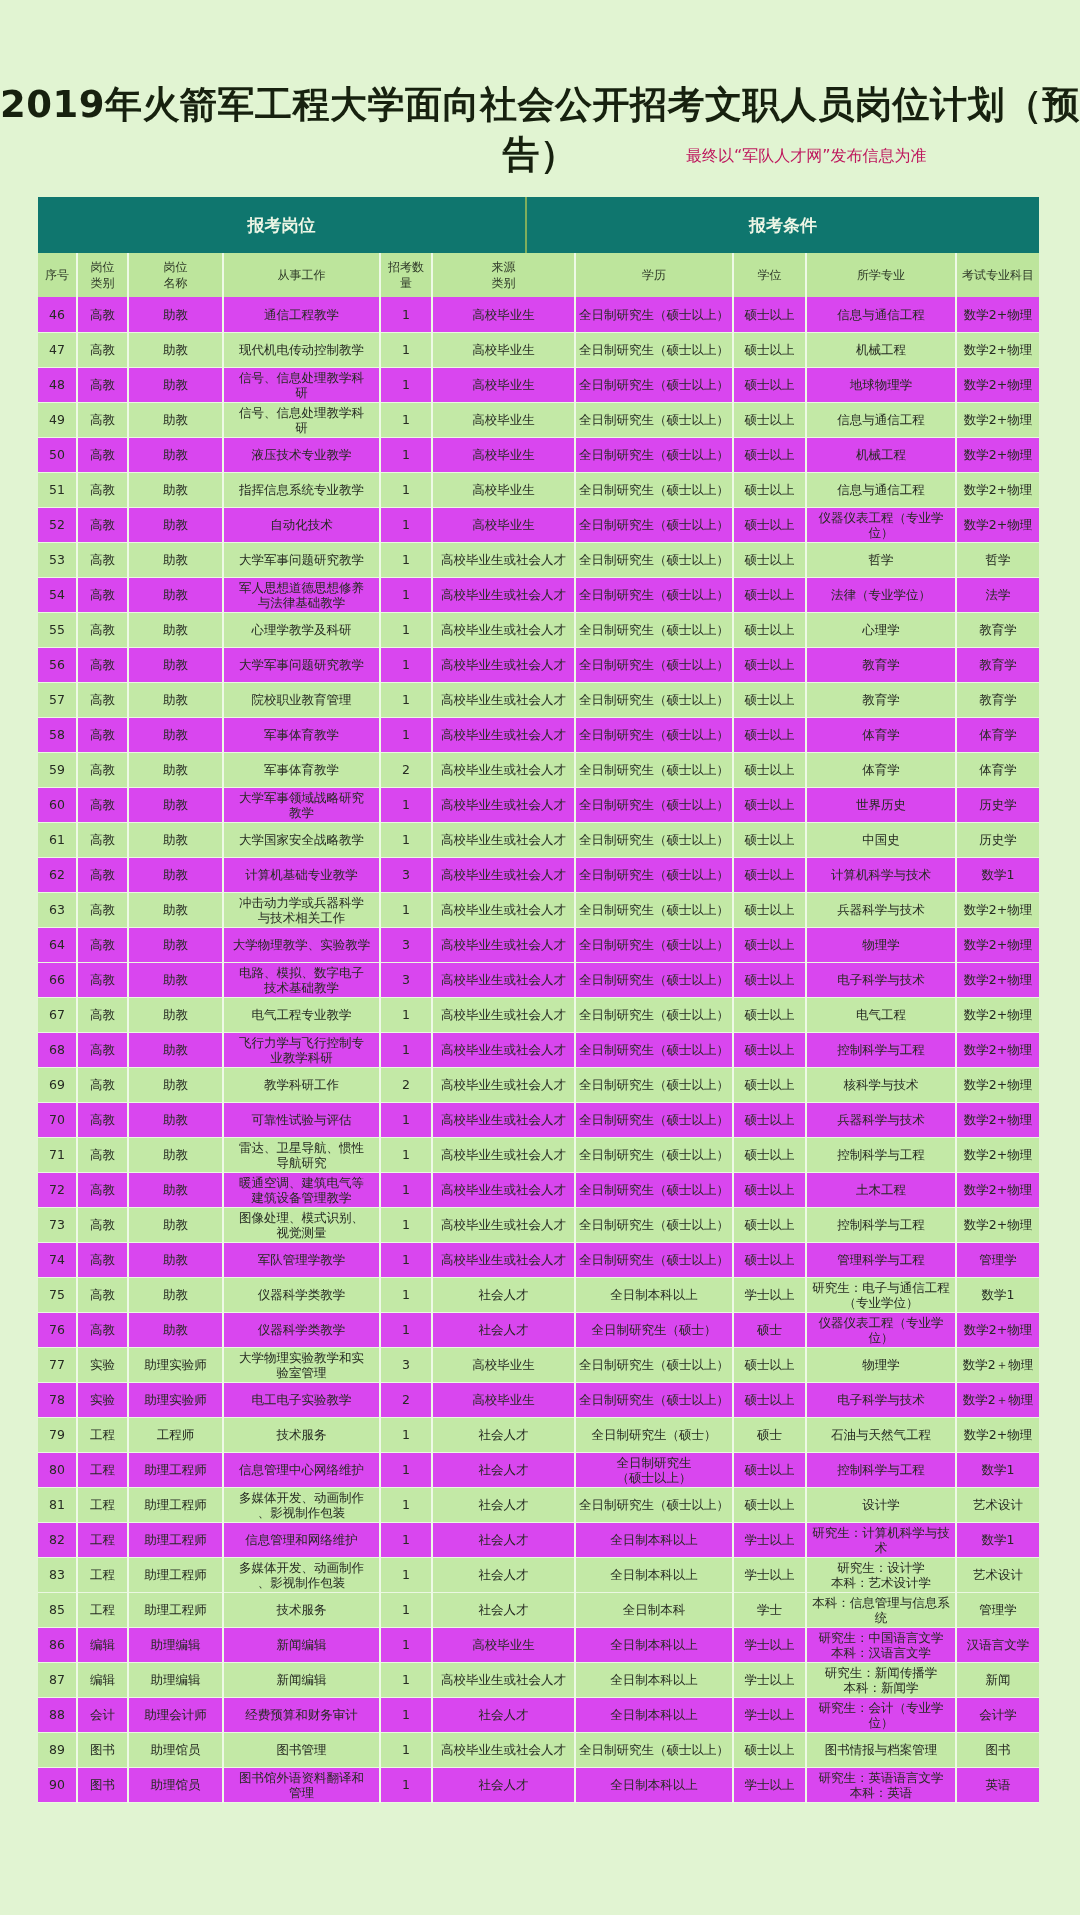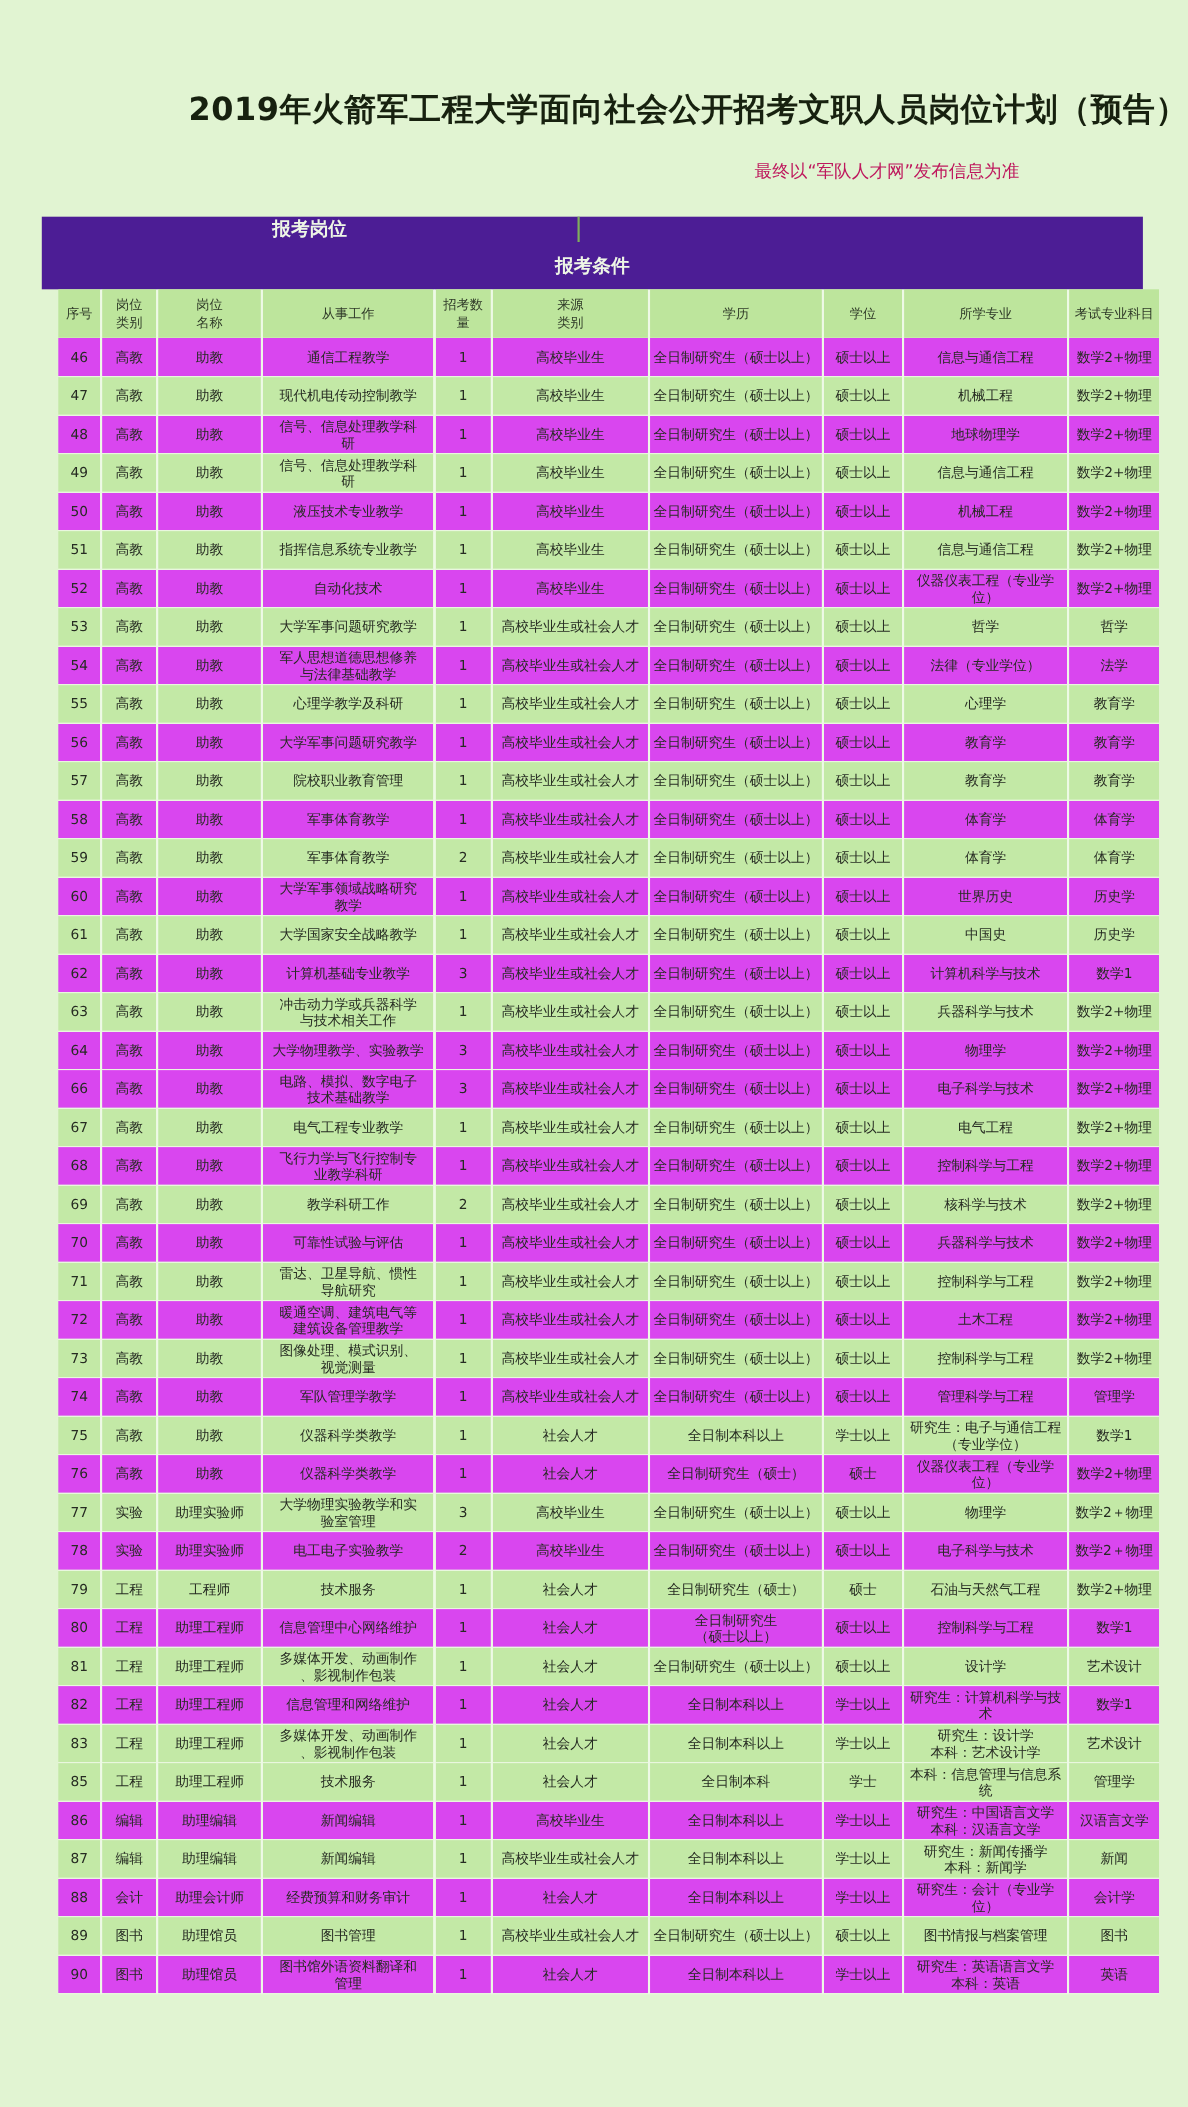--- a/index.html
+++ b/index.html
@@ -9,61 +9,59 @@
       background: #e1f4d2;
       position: relative;
       overflow: hidden;
       font-family: "DejaVu Sans", "Liberation Sans", sans-serif;
       color: #262b22;
     }
     .page-title {
       position: absolute;
       left: 0; right: 0;
       top: 80px;
-      text-align: right;
-      font-size: 29px;
+      text-align: center;
+      font-size: 37px;
       font-weight: bold;
       color: #17210f;
       letter-spacing: 0.5px;
     }
     .page-subtitle {
       position: absolute;
       left: 686px;
       top: 146px;
       font-size: 16px;
       color: #be185d;
       white-space: nowrap;
     }
     .table-wrap {
       position: absolute;
       left: 38px;
       top: 197px;
       width: 1001px;
     }
     .group-band {
       display: flex;
-      height: 66px;
-      background: #4c1d95;
-      flex-direction: column;
+      height: 56px;
+      background: #0f766e;
     }
     .group-band .group-cell {
       display: flex;
       align-items: center;
       justify-content: center;
       color: #eef6e6;
       font-size: 17px;
       font-weight: bold;
     }
     .group-band .group-left { width: 487px; border-right: 2px solid #7fae5c; }
     .group-band .group-right { flex: 1; }
     table.plan {
       border-collapse: collapse;
       table-layout: fixed;
       width: 1001px;
-      margin-left: 15px;
     }
     table.plan th, table.plan td {
       padding: 0 3px;
       text-align: center;
       vertical-align: middle;
       white-space: pre-line;
       border-right: 2px solid rgba(255,255,255,0.45);
       overflow: hidden;
     }
     table.plan th:last-child, table.plan td:last-child { border-right: none; }

